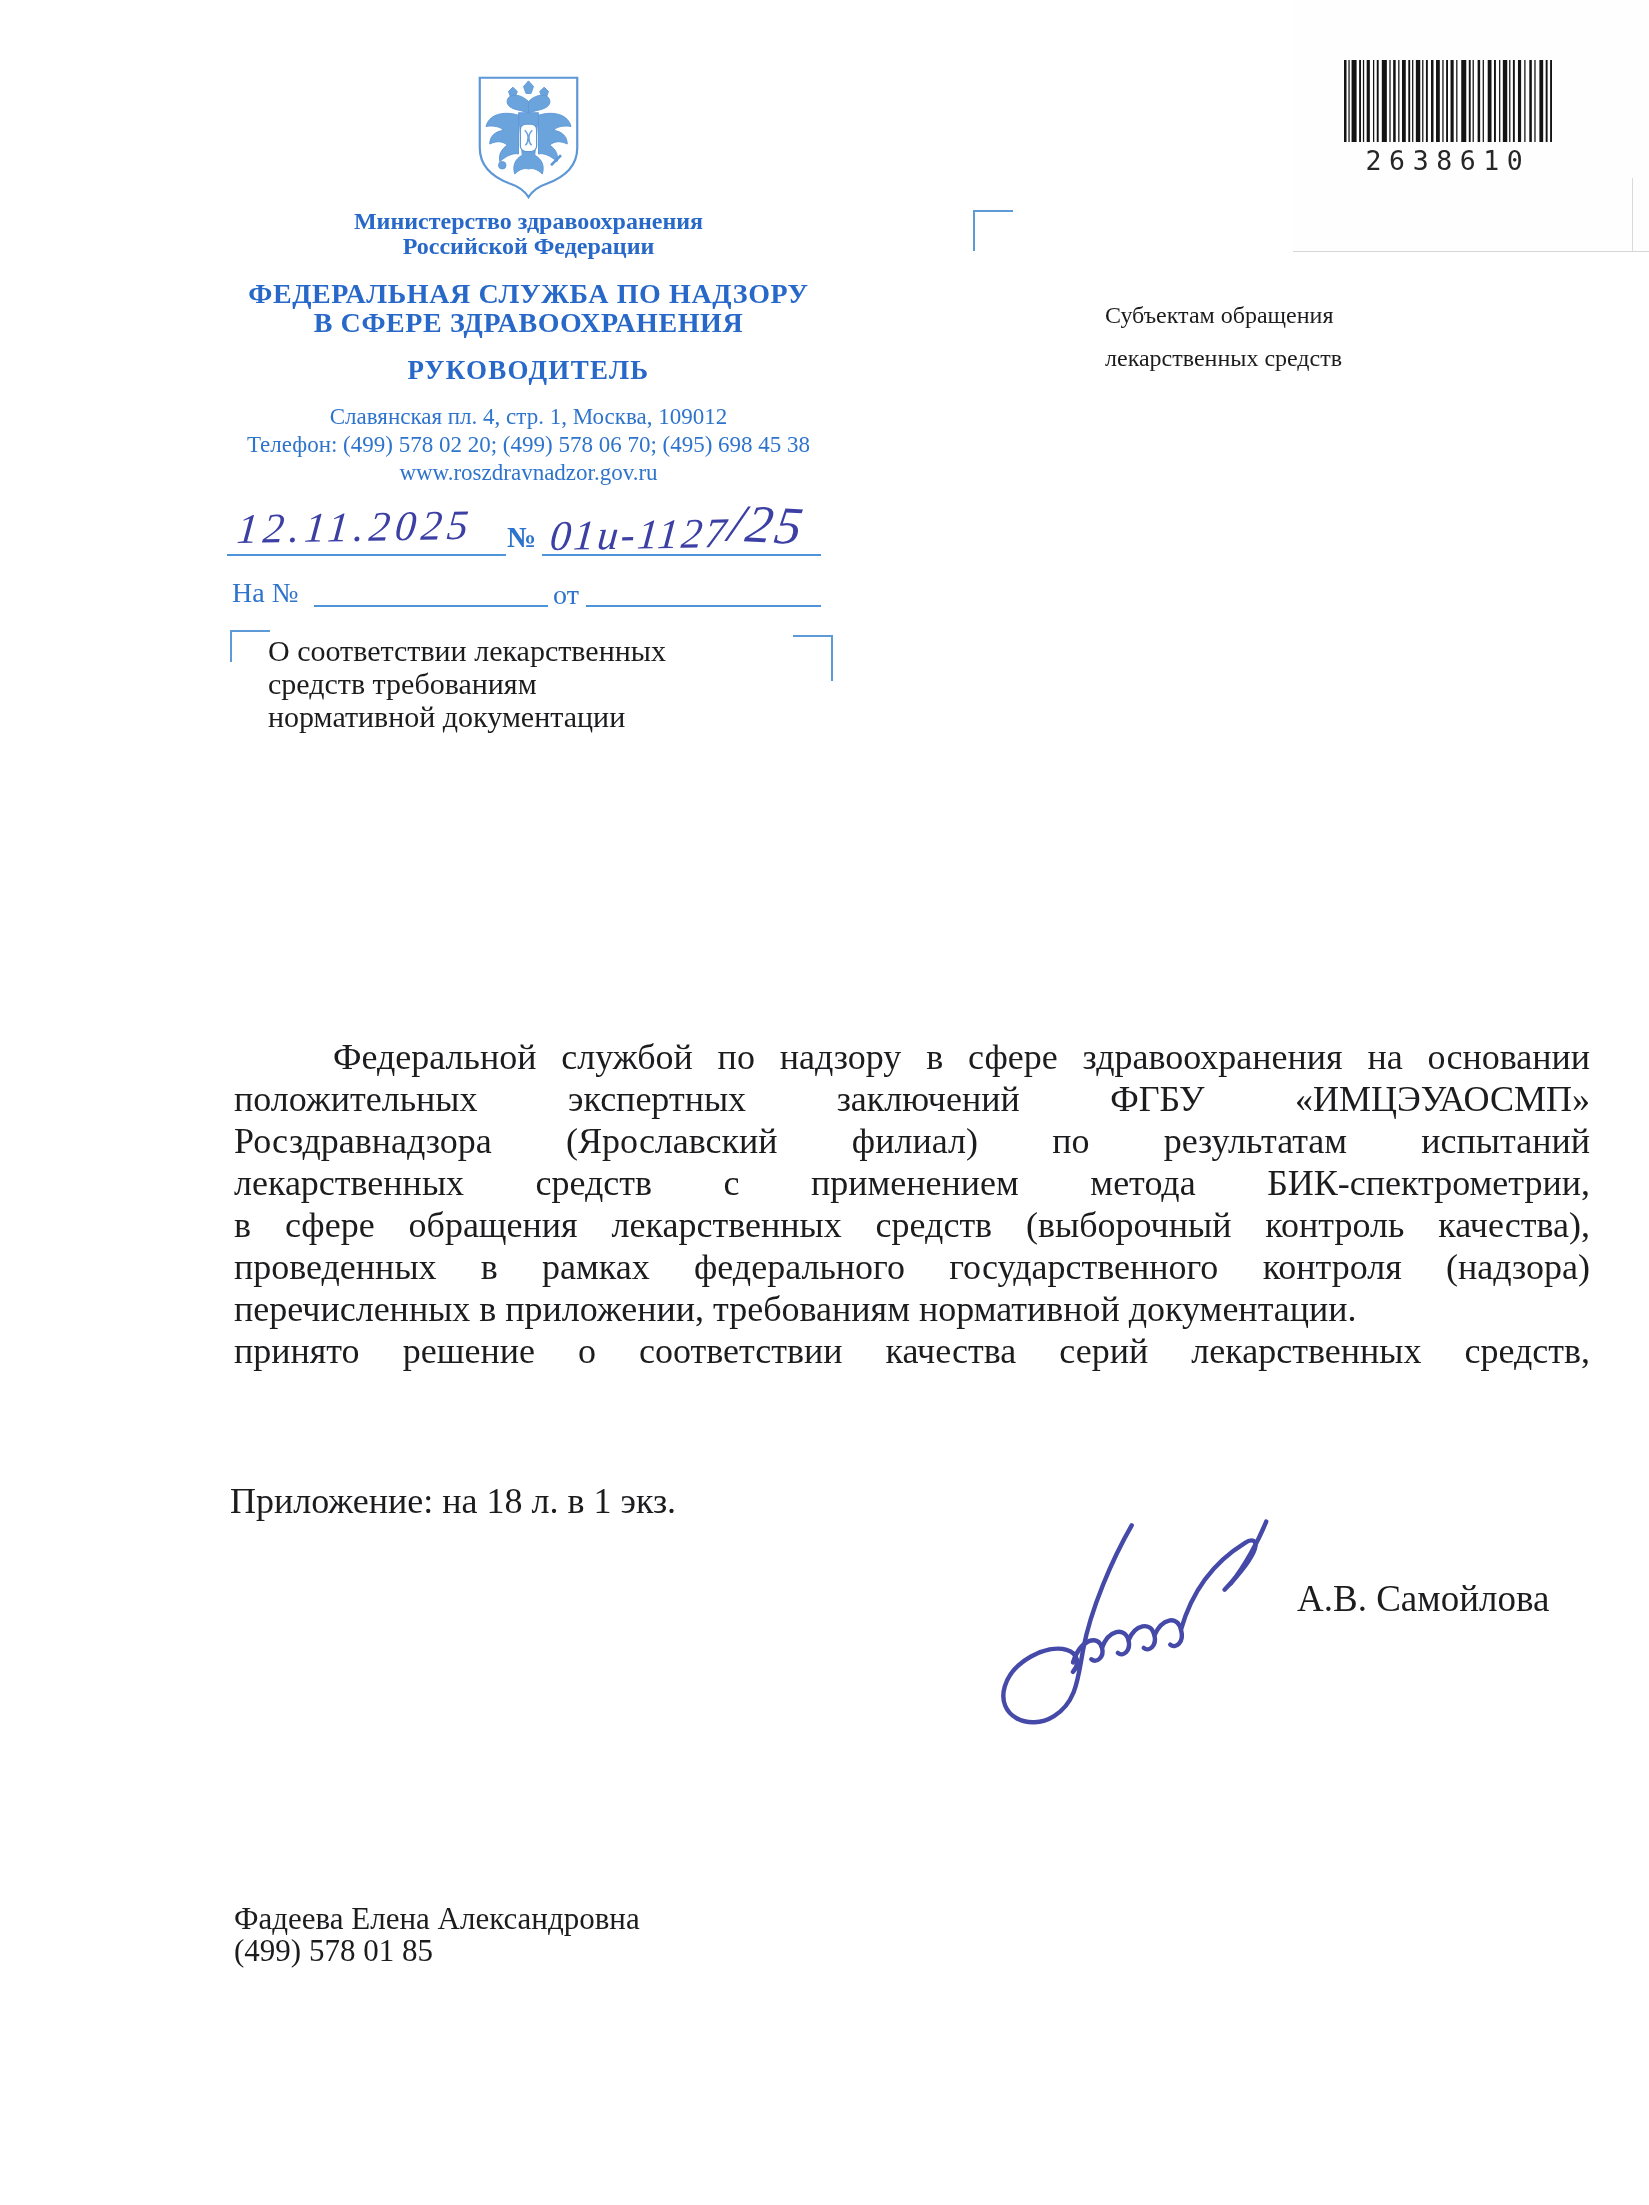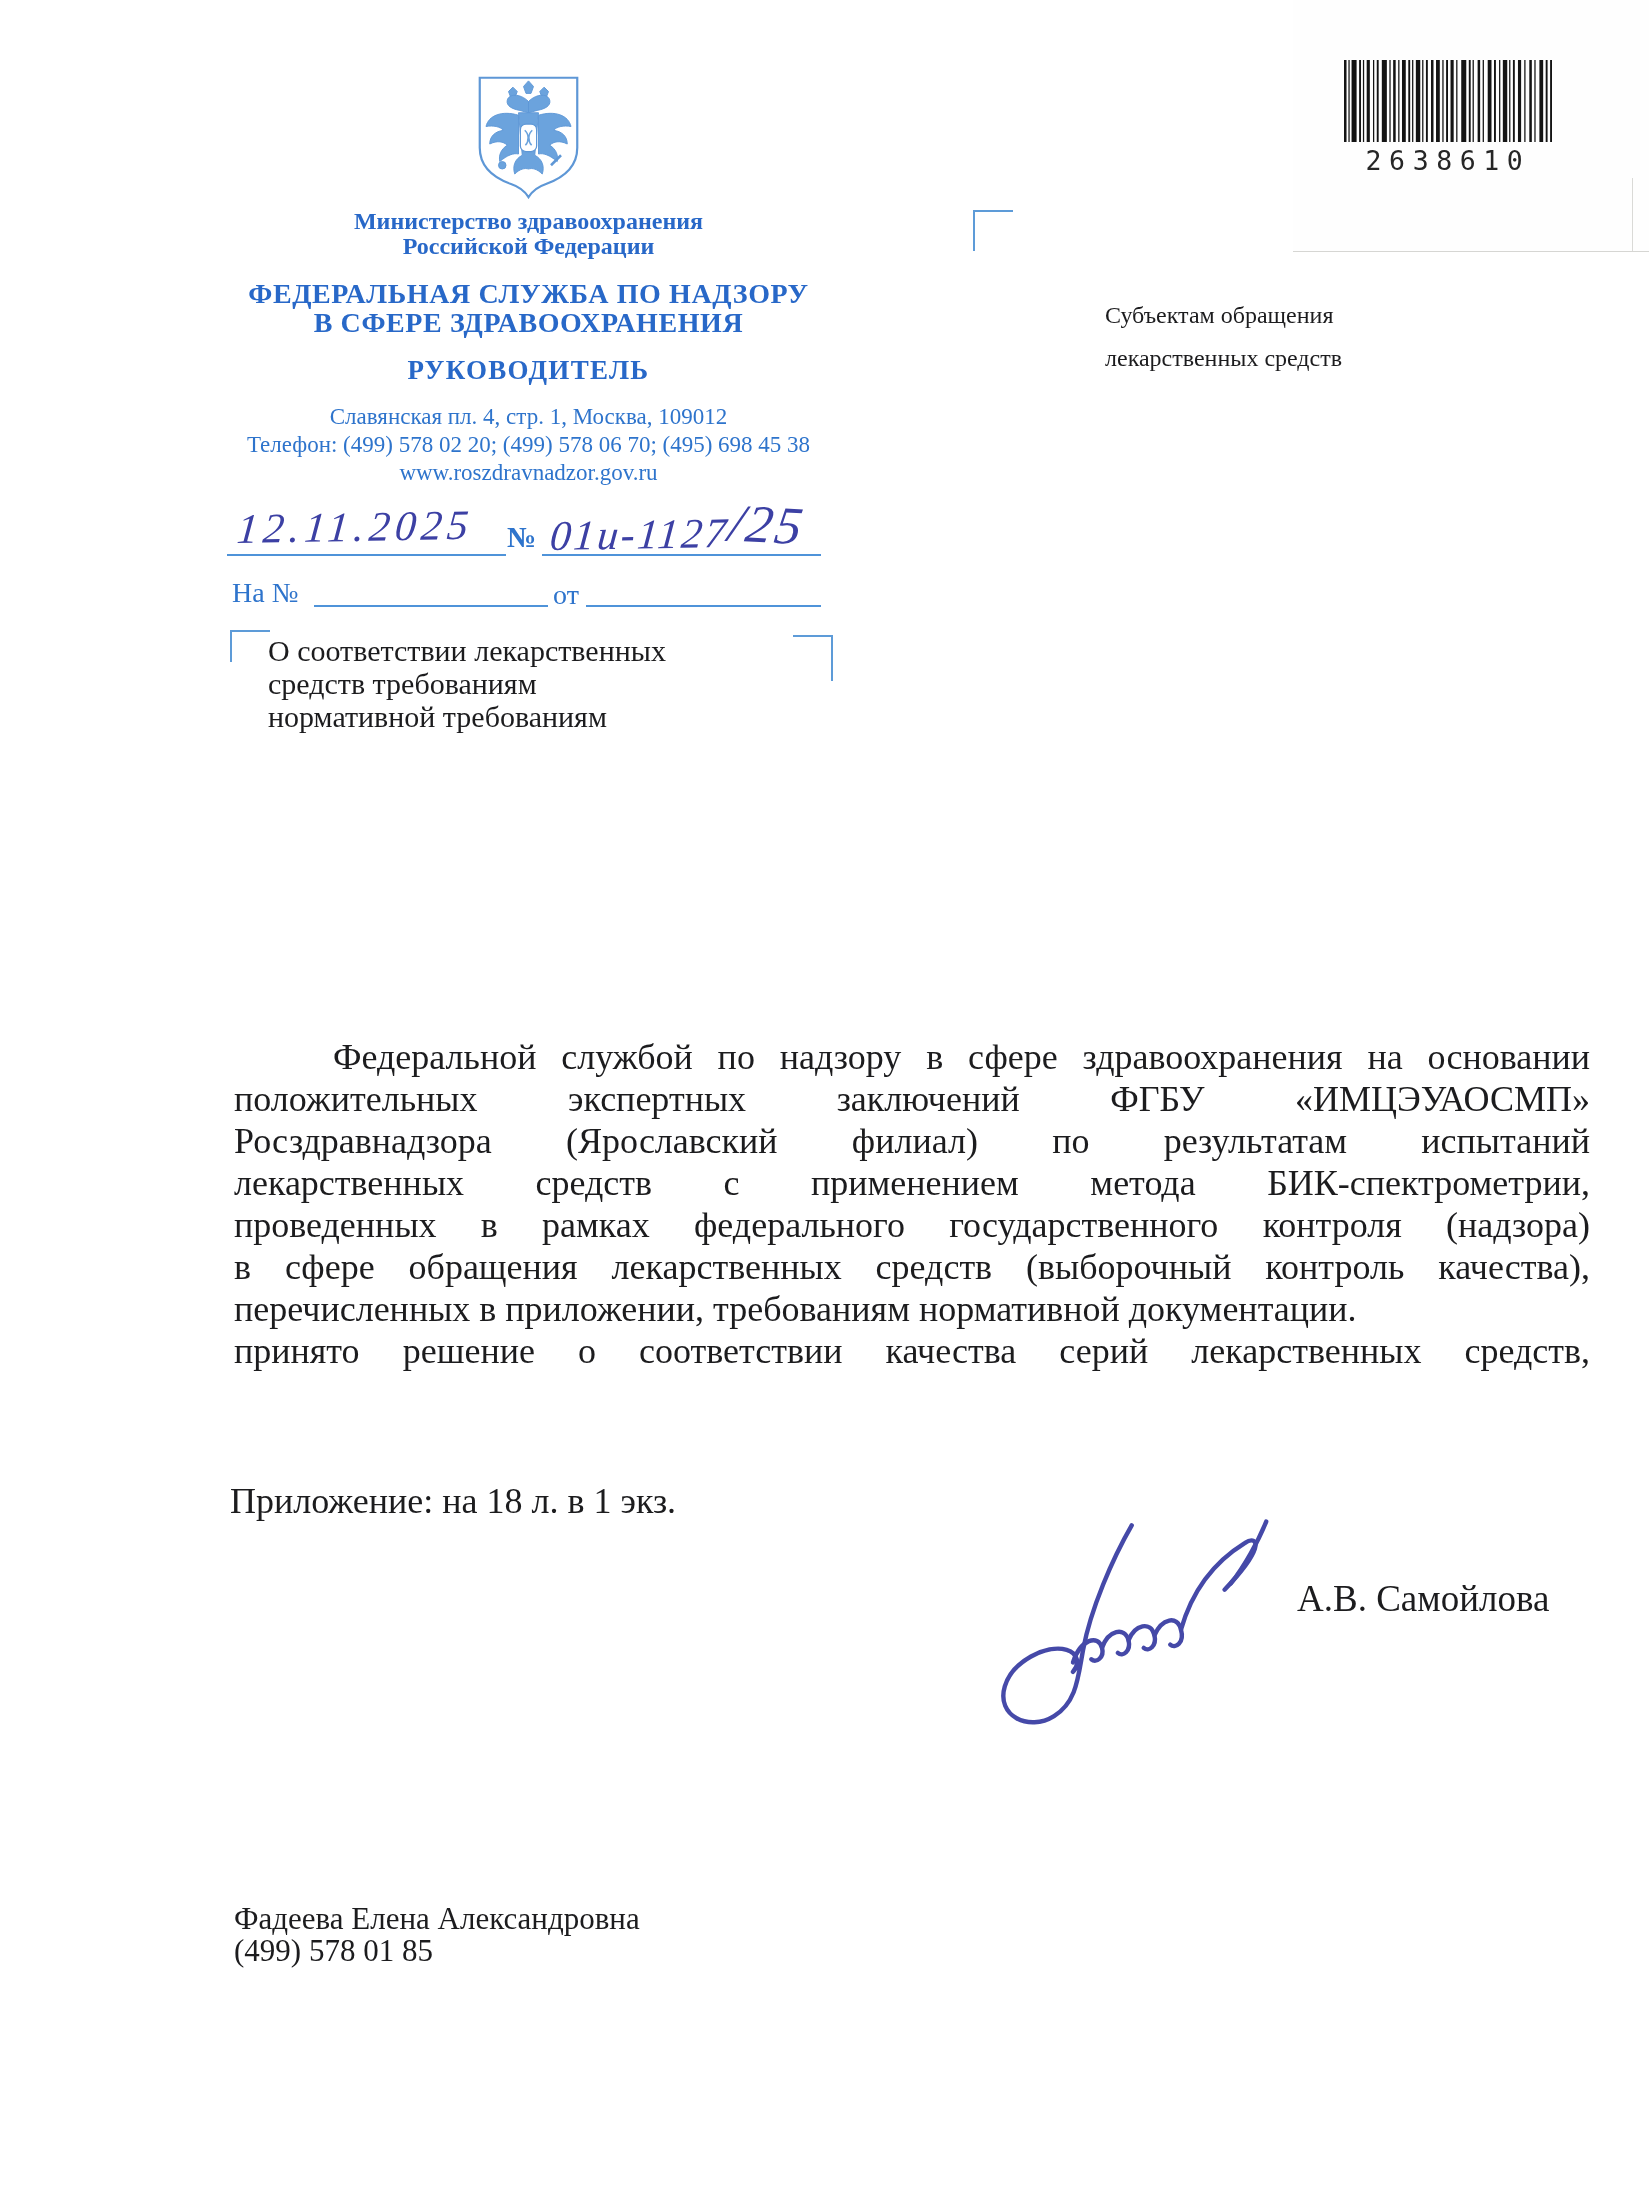--- a/index.html
+++ b/index.html
@@ -131,30 +131,30 @@
   <div class="abs addressee">
     <div>Субъектам обращения</div>
     <div>лекарственных средств</div>
   </div>
 
   <div class="abs corner-tl mark-subj-l"></div>
   <div class="abs corner-tr mark-subj-r"></div>
   <div class="abs subject">
     <div>О соответствии лекарственных</div>
     <div>средств требованиям</div>
-    <div>нормативной требованиям</div>
+    <div>нормативной документации</div>
   </div>
 
   <div class="abs body-text">
     <div class="jline first">Федеральной службой по надзору в сфере здравоохранения на основании</div>
     <div class="jline">положительных экспертных заключений ФГБУ «ИМЦЭУАОСМП»</div>
     <div class="jline">Росздравнадзора (Ярославский филиал) по результатам испытаний</div>
     <div class="jline">лекарственных средств с применением метода БИК-спектрометрии,</div>
+    <div class="jline">в сфере обращения лекарственных средств (выборочный контроль качества),</div>
     <div class="jline">проведенных в рамках федерального государственного контроля (надзора)</div>
-    <div class="jline">в сфере обращения лекарственных средств (выборочный контроль качества),</div>
     <div class="jline last">перечисленных в приложении, требованиям нормативной документации.</div>
     <div class="jline">принято решение о соответствии качества серий лекарственных средств,</div>
   </div>
 
   <div class="abs attachment">Приложение: на 18 л. в 1 экз.</div>
 
   <div class="abs sign-svg">
     <svg width="341" height="221" viewBox="0 0 540 350">
       <g fill="none" stroke="#3c40a4" stroke-width="7" stroke-linecap="round" opacity="0.95">
         <path d="M245,18 C215,70 180,150 168,215 C160,258 158,298 122,320 C82,345 30,320 44,273 C56,233 110,206 142,215 C160,220 163,238 152,250"></path>

